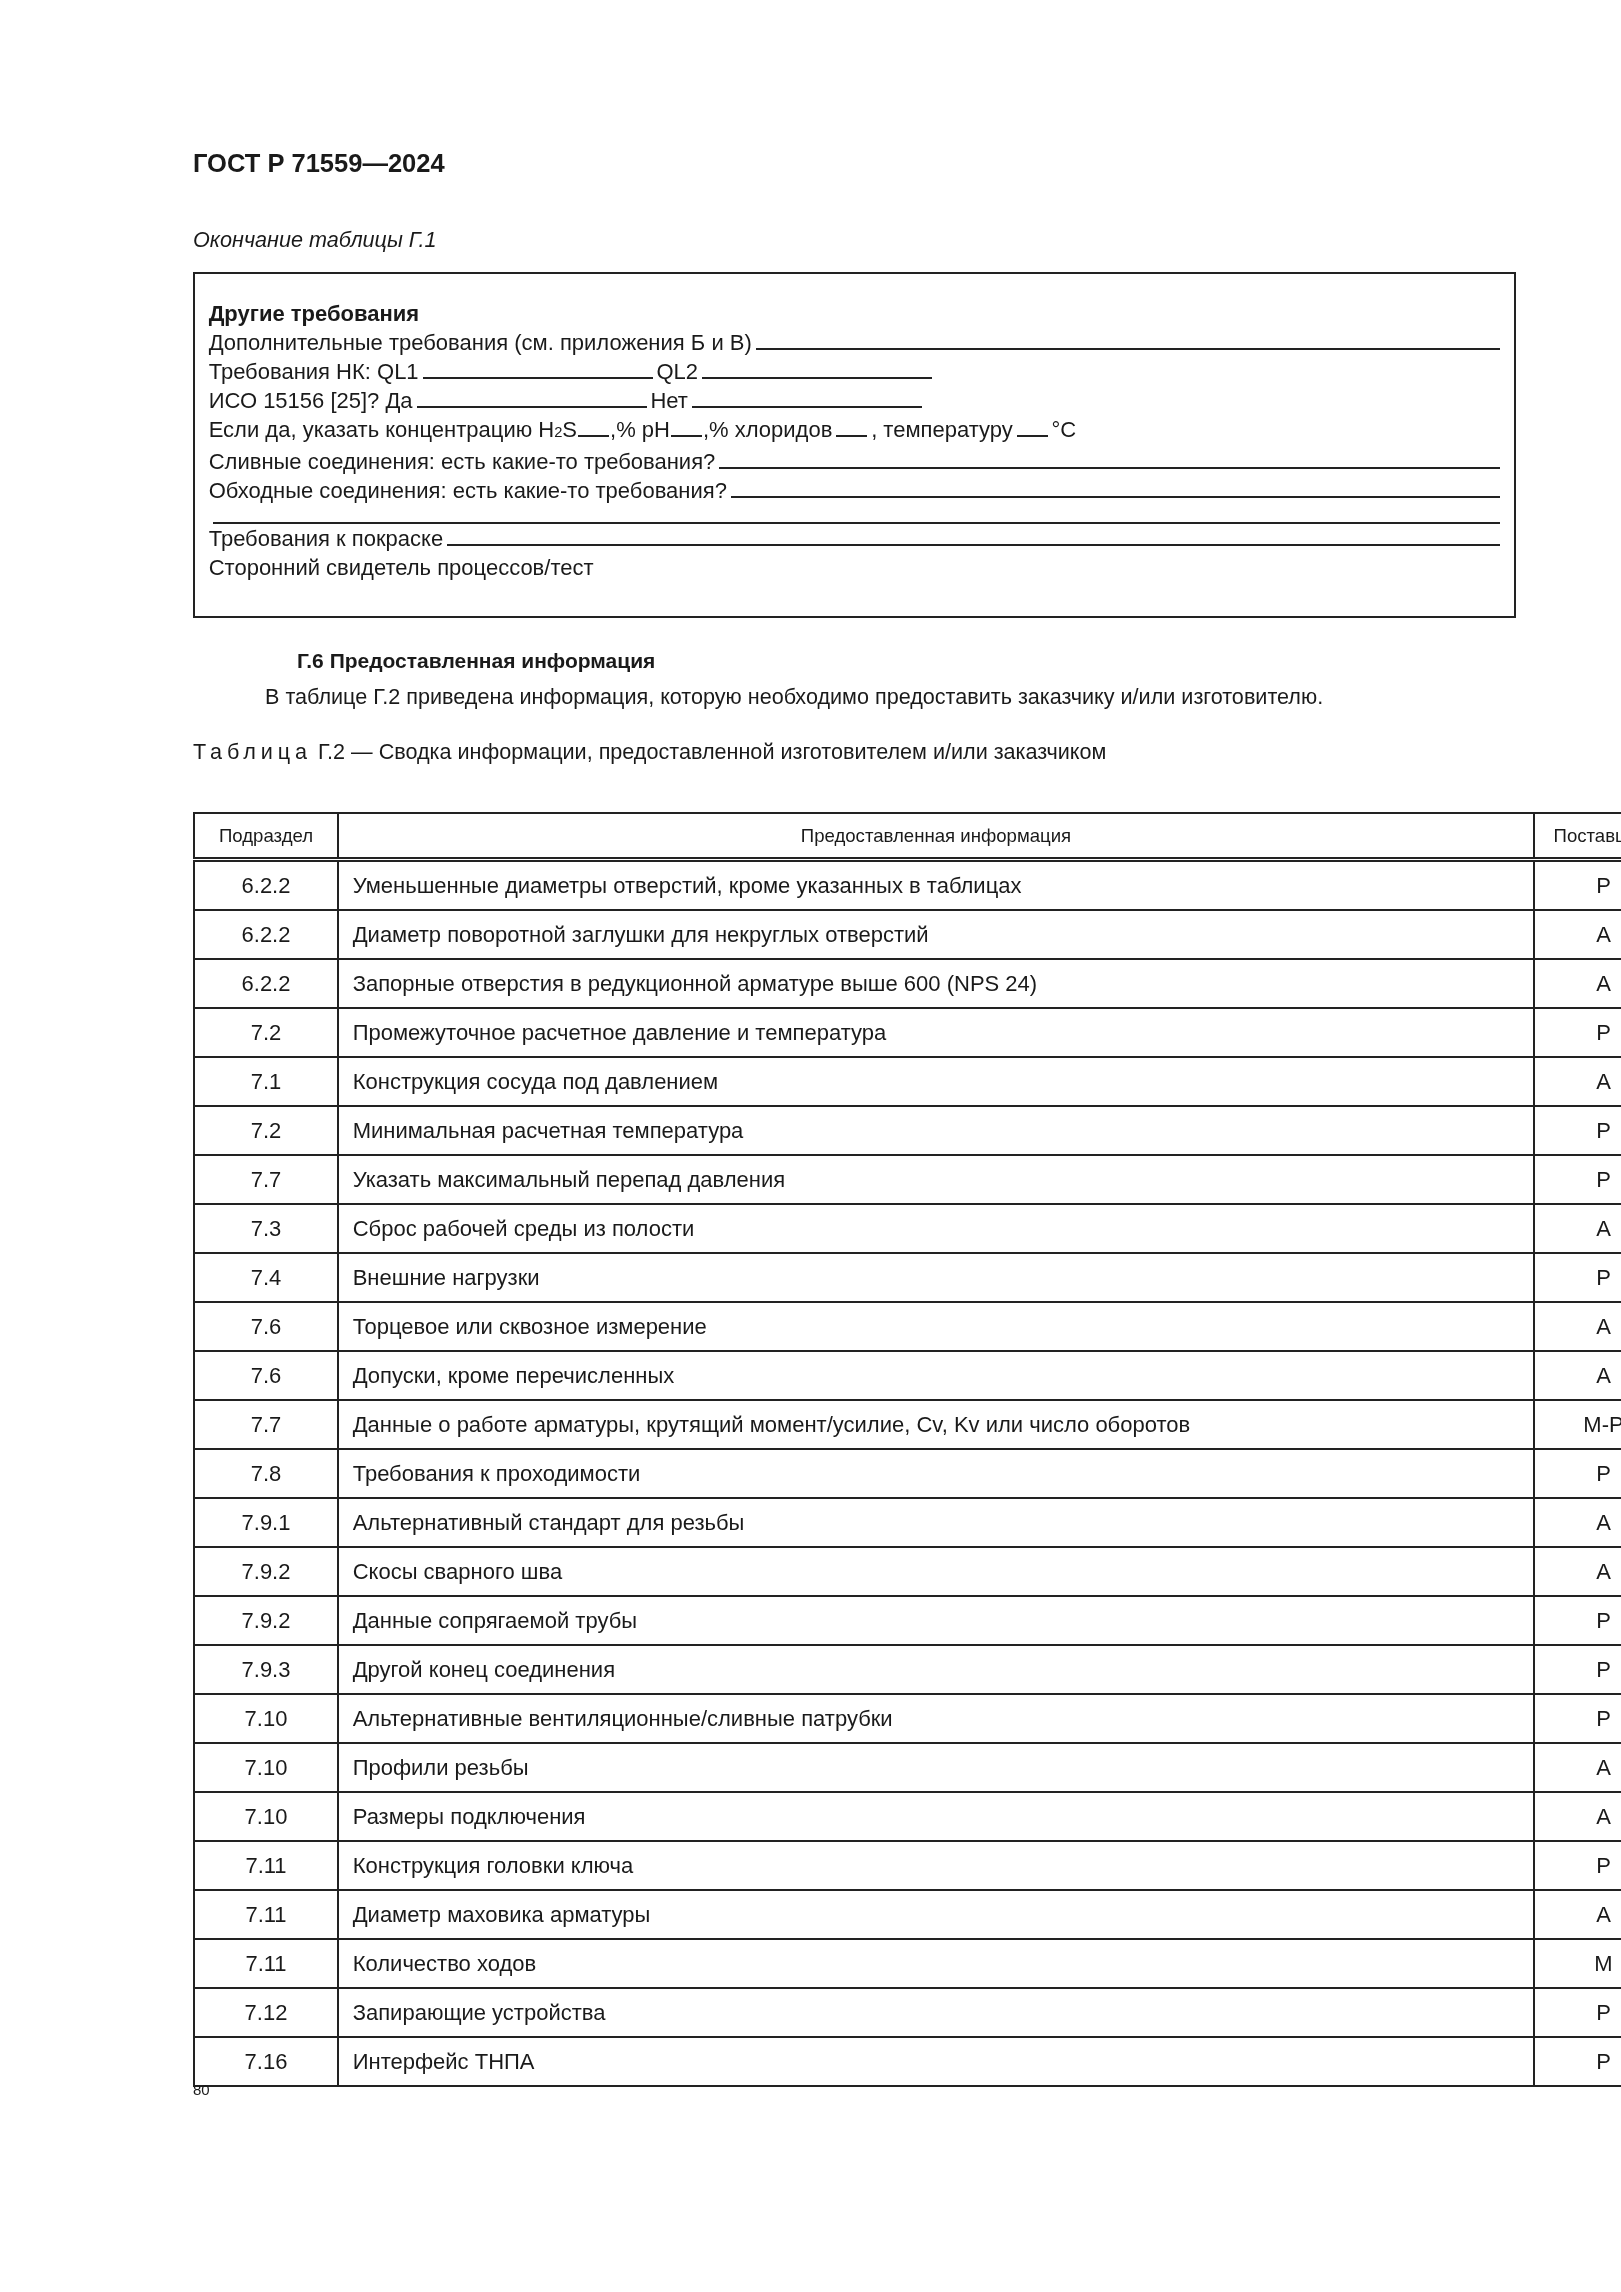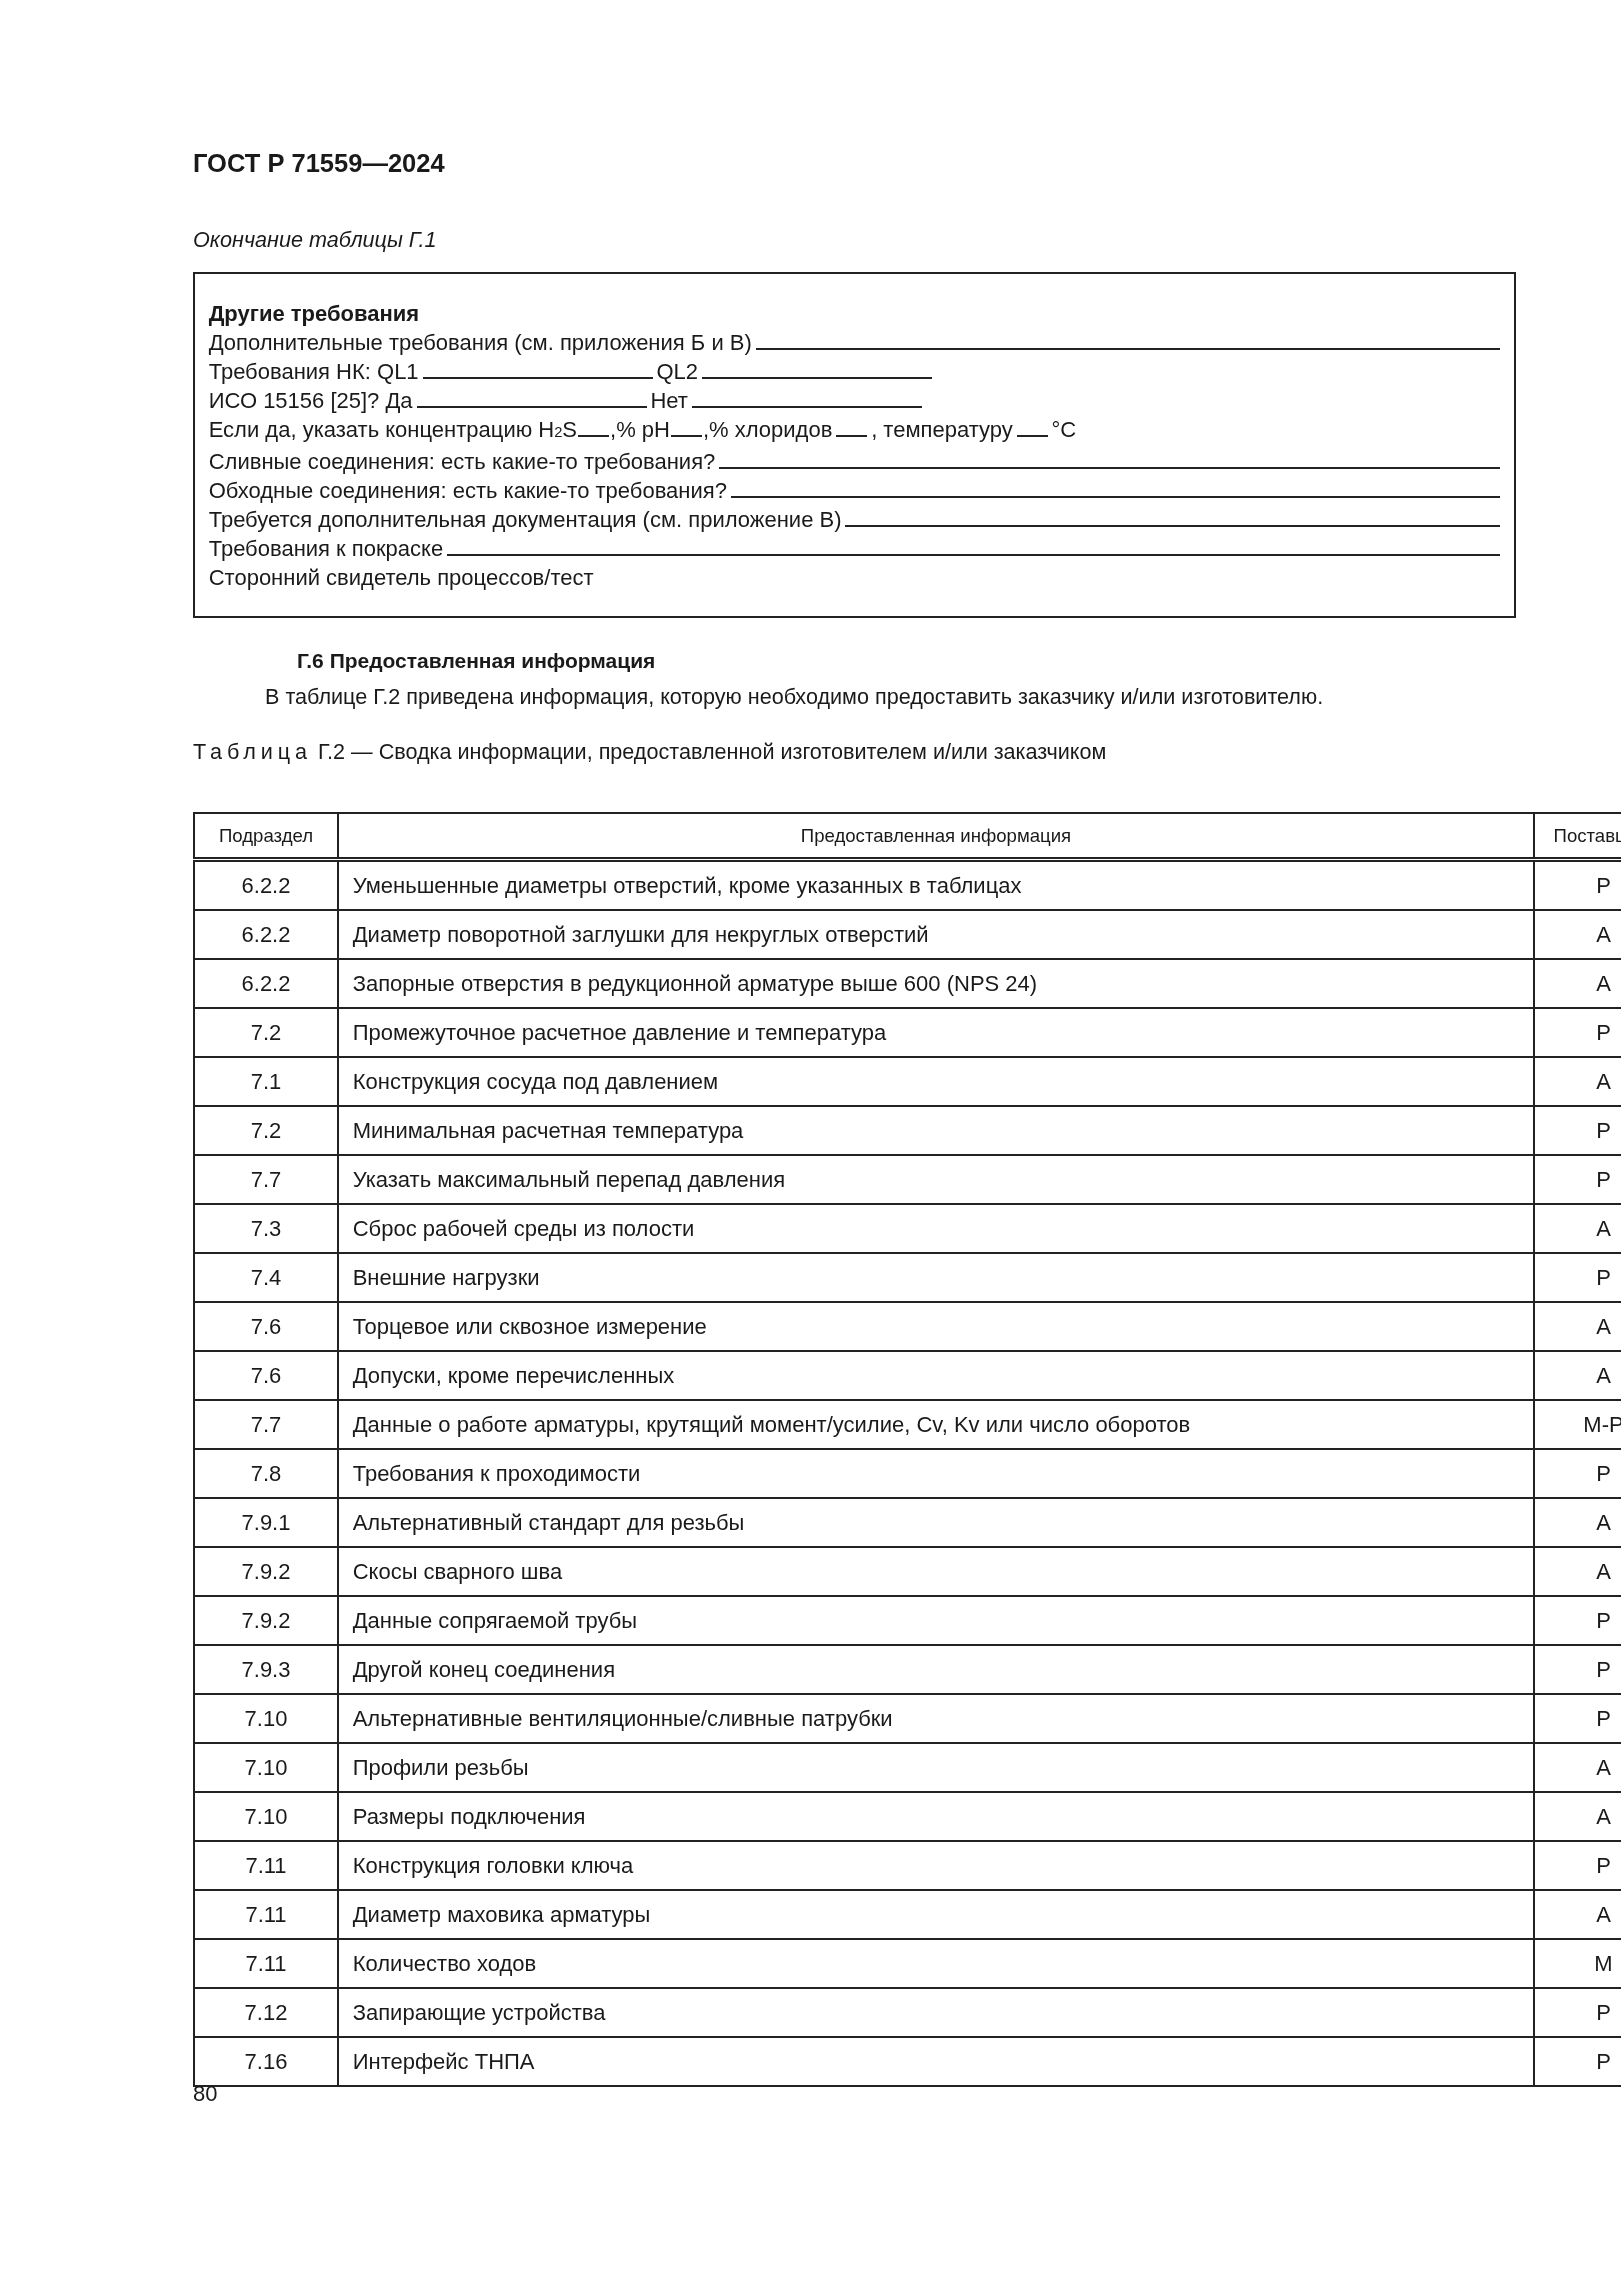--- a/index.html
+++ b/index.html
@@ -21,21 +21,21 @@
   table.info th, table.info td { border:2px solid #222; padding:0 13.7px; height:47px; }
   table.info th { font-weight:normal; font-size:18.6px; height:43px; }
   table.info thead tr { border-bottom:5.9px double #222; }
   table.info td.c1, table.info th.c1 { width:142px; text-align:center; padding:0; }
   table.info td.c3, table.info th.c3 { width:137px; text-align:center; padding:0; }
   table.info td.c2 { text-align:left; }
   table.info th.c2 { text-align:center; }
   table.info tbody tr { border-top:2.9px solid #222;padding-left:32px; }
   table { border:2.9px solid #222; }
   sup.star { font-size:11.8px; }
-  .page-num { left:193px; top:2081px; font-size:22px; }
+  .page-num { left:193px; top:2081px; font-size:15px; }
 </style>
 </head>
 <body>
 
 <div class="abs doc-title">ГОСТ Р 71559—2024</div>
 <div class="abs cont-caption">Окончание таблицы Г.1</div>
 
 <div class="abs req-box">
   <div class="req-line bold">Другие требования</div>
   <div class="req-line">
@@ -69,21 +69,20 @@
   </div>
   <div class="req-line">
     <span>Сливные соединения: есть какие-то требования?</span>
     <span class="blank fill"></span>
   </div>
   <div class="req-line">
     <span>Обходные соединения: есть какие-то требования?</span>
     <span class="blank fill"></span>
   </div>
   <div class="req-line">
-    <span>Требуется дополнительная документация (см. приложение В)</span>
     <span class="blank fill"></span>
   </div>
   <div class="req-line">
     <span>Требования к покраске</span>
     <span class="blank fill"></span>
   </div>
   <div class="req-line">
     <span>Сторонний свидетель процессов/тест</span>
   </div>
 </div>

